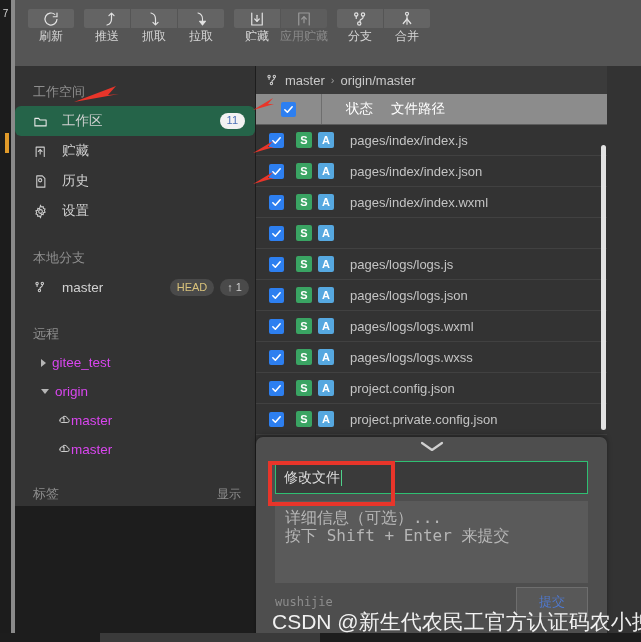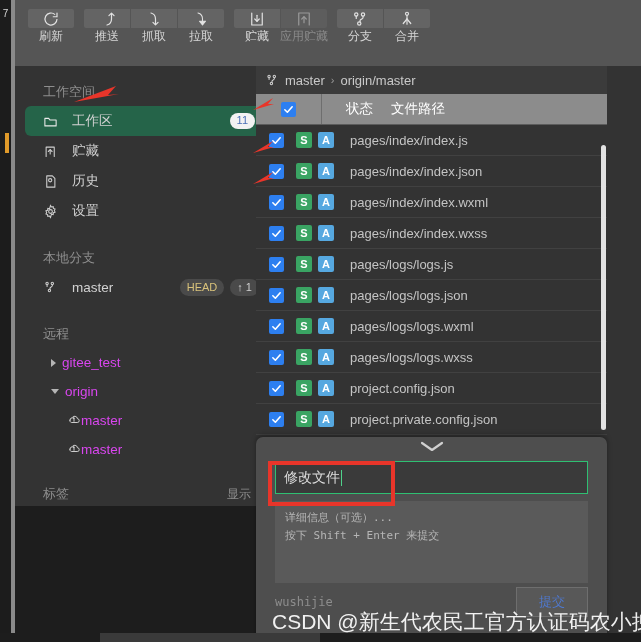--- a/index.html
+++ b/index.html
@@ -85,21 +85,20 @@
   .tb-sep {
     width: 1px; background: #555555;
   }
 
   
   .sidebar {
     position: absolute; left: 15px; top: 66px;
     width: 240px; height: 440px;
     background: #333333;
     overflow: hidden;
-    padding-left: 10px;
   }
   .side-section-head {
     display: flex; align-items: center; justify-content: space-between;
     padding: 0 14px 0 18px;
     height: 28px;
     color: #8e8e8e;
     font-size: 13px;
   }
   .side-section-head .sh-action {
     color: #8e8e8e; font-size: 12px;
@@ -283,21 +282,21 @@
     margin-left: 1px;
   }
   .commit-desc {
     margin: 7px 19px 0 19px;
     height: 82px;
     background: #5a5a5a;
     padding: 8px 10px;
     box-sizing: border-box;
     color: #b6b6b6;
     font-family: "DejaVu Sans Mono", "Liberation Mono", monospace;
-    font-size: 11px;
+    font-size: 16px;
     line-height: 18px;
     white-space: pre-line;
   }
   .commit-footer {
     margin-top: 10px;
     position: relative;
     height: 40px;
   }
   .commit-user {
     position: absolute; left: 19px; top: 2px;
@@ -646,21 +645,20 @@
         <div class="file-row">
           <div class="fr-chk">
             <span class="chk">
               <svg width="11" height="11" viewBox="0 0 24 24" fill="none" stroke="#fff" stroke-width="3.4" stroke-linecap="round" stroke-linejoin="round">
                 <path d="M4 12.5l5.5 5.5L20 6"></path>
               </svg>
             </span>
           </div>
           <span class="tag s">S</span>
           <span class="tag a">A</span>
-          <div class="fr-path">pages/index/index.wxss</div>
         </div>
         <div class="file-row">
           <div class="fr-chk">
             <span class="chk">
               <svg width="11" height="11" viewBox="0 0 24 24" fill="none" stroke="#fff" stroke-width="3.4" stroke-linecap="round" stroke-linejoin="round">
                 <path d="M4 12.5l5.5 5.5L20 6"></path>
               </svg>
             </span>
           </div>
           <span class="tag s">S</span>

